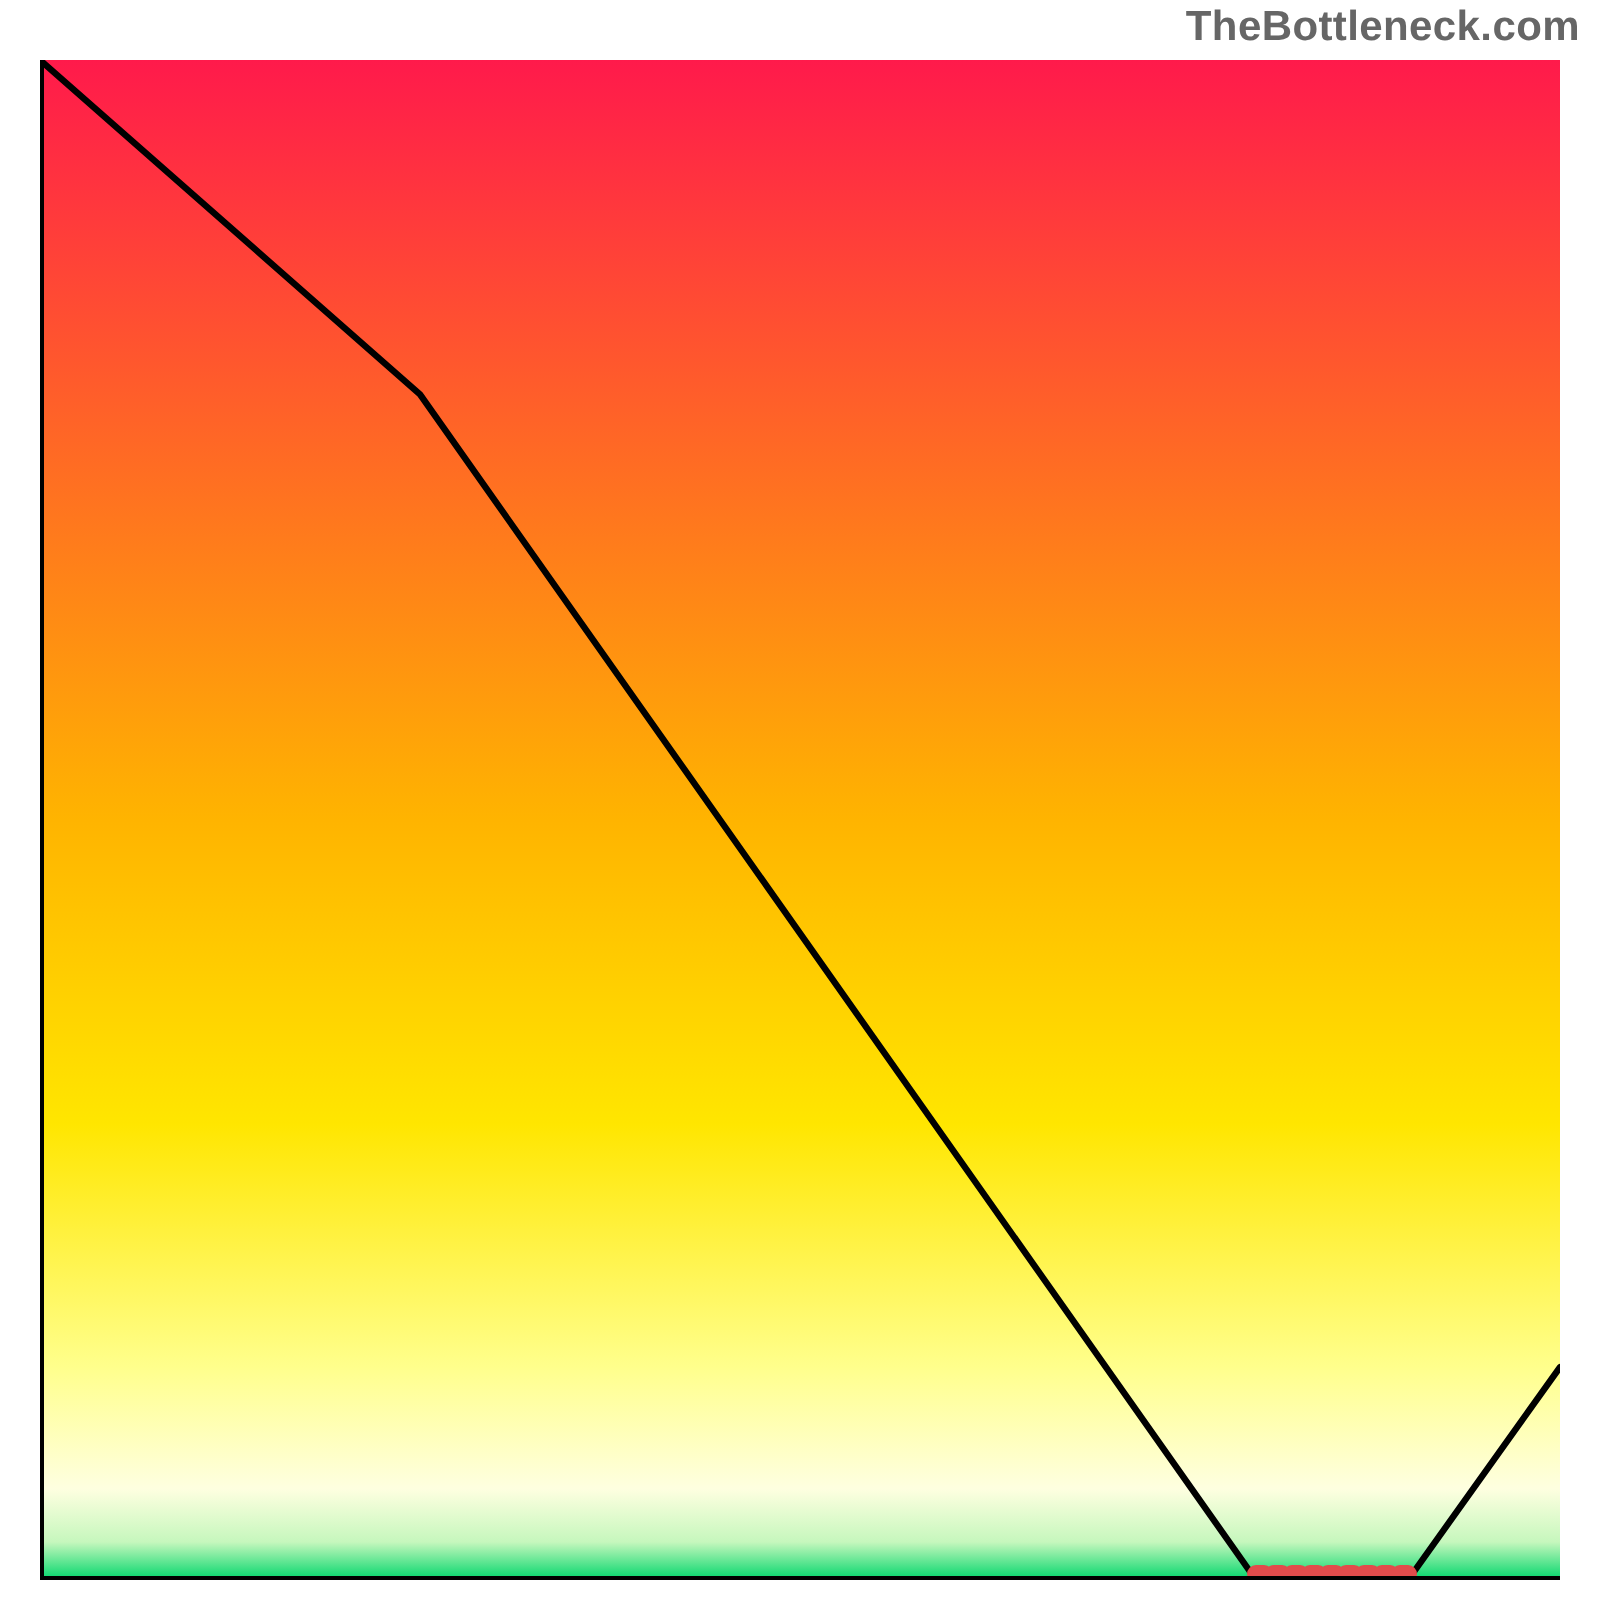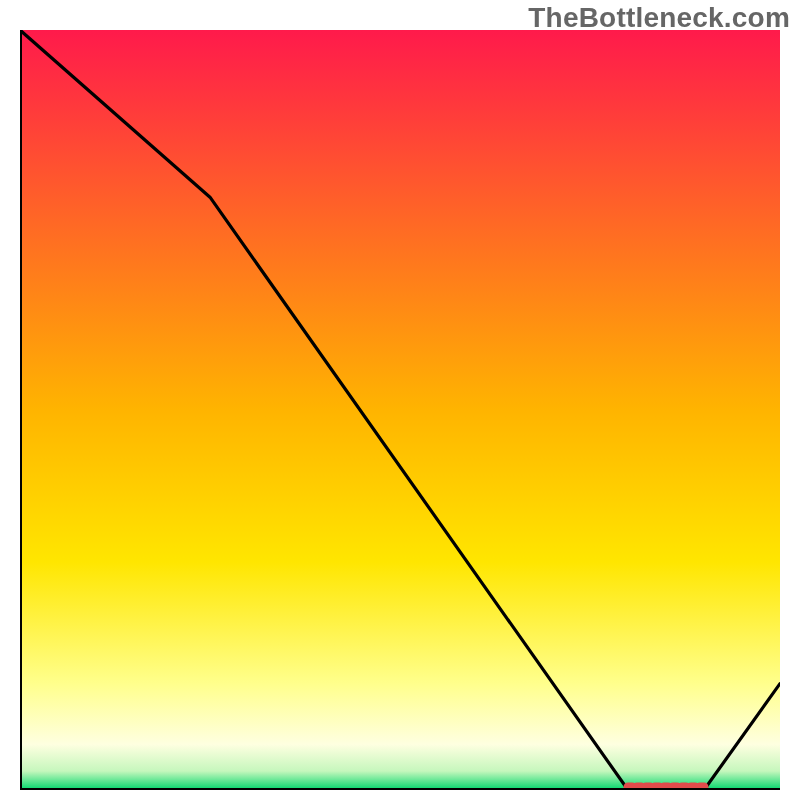--- a/index.html
+++ b/index.html
@@ -13,21 +13,21 @@
   }
   .stage {
     position: relative;
     width: 800px;
     height: 800px;
   }
   .attribution {
     position: absolute;
     top: 2px;
     right: 10px;
-    font-size: 28px;
+    font-size: 21px;
     font-weight: bold;
     color: #666666;
     letter-spacing: 0.2px;
   }
   .plot {
     position: absolute;
     left: 20px;
     top: 30px;
     width: 760px;   
     height: 760px;

